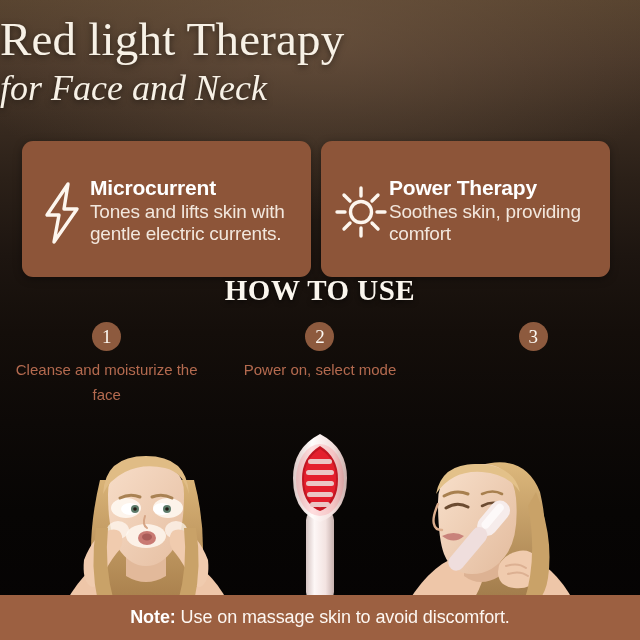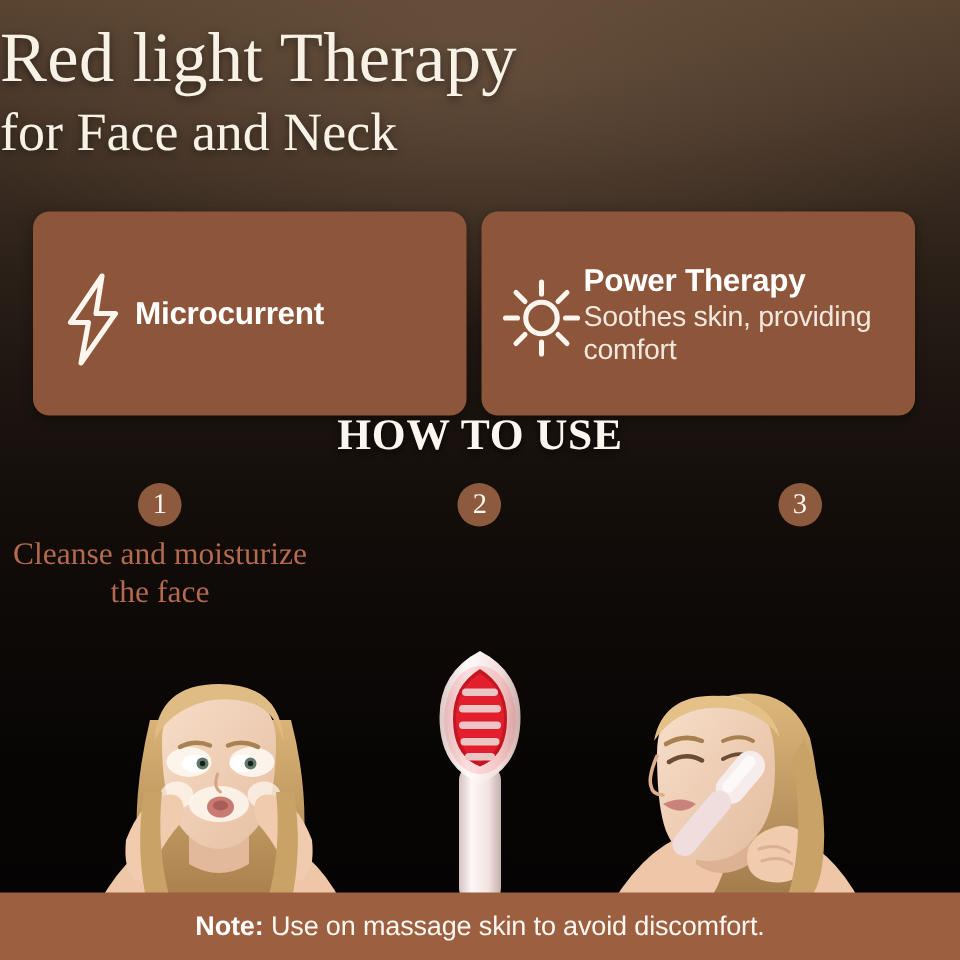--- a/index.html
+++ b/index.html
@@ -33,20 +33,21 @@
   .title-main {
     font-family:"Liberation Serif", serif;
     font-size:47px;
     line-height:54px;
     color:#f7f1e6;
     letter-spacing:0.2px;
     text-shadow:0 2px 6px rgba(0,0,0,0.5);
   }
   .title-sub {
     font-family:"Liberation Serif", serif;
+    font-style:italic;
     font-size:36px;
     line-height:44px;
     color:#f7f1e6;
     text-shadow:0 2px 6px rgba(0,0,0,0.5);
   }
 
   
   .cards { position:absolute; top:141px; left:22px; width:596px; display:flex; gap:10px; }
   .card {
     width:289px; height:136px;
@@ -87,22 +88,22 @@
   .step { flex:1 1 0; text-align:center; }
   .step-badge {
     width:29px; height:29px; border-radius:50%;
     background:#8d5a3e;
     margin:0 auto 6px auto;
     font-family:"Liberation Serif", serif;
     font-size:19px; line-height:29px;
     color:#fdf8f2;
   }
   .step-text {
-    font-family:Liberation Serif, serif;
-    font-size:21px; line-height:25px;
+    font-family:Liberation Sans, sans-serif;
+    font-size:15px; line-height:25px;
     color:#b46a4f;
     padding:0 6px;
   }
 
   
   .photos { position:absolute; top:430px; left:0; width:640px; height:172px; }
   .photo { position:absolute; bottom:0; }
 
   
   .photo-left { left:48px; width:196px; height:170px; }
@@ -130,20 +131,21 @@
   <div class="cards">
 
     <div class="card">
       <div class="card-icon">
         <svg width="40" height="62" viewBox="0 0 40 62" fill="none">
           <path d="M26 2 L5 33 L17 33 L12 60 L35 27 L22 27 Z" stroke="#fdf6ee" stroke-width="3.4" stroke-linejoin="round" fill="none"></path>
         </svg>
       </div>
       <div class="card-body">
         <div class="card-title">Microcurrent</div>
+        <div class="card-desc">Tones and lifts skin with gentle electric currents.</div>
       </div>
     </div>
 
     <div class="card">
       <div class="card-icon">
         <svg width="52" height="56" viewBox="0 0 52 56" fill="none" stroke="#fdf6ee" stroke-width="3.4" stroke-linecap="round">
           <circle cx="26" cy="27" r="10.5"></circle>
           <line x1="26" y1="3" x2="26" y2="11"></line>
           <line x1="26" y1="43" x2="26" y2="51"></line>
           <line x1="2" y1="27" x2="10" y2="27"></line>
@@ -164,20 +166,21 @@
 
   <div class="how-title">HOW TO USE</div>
 
   <div class="steps">
     <div class="step">
       <div class="step-badge">1</div>
       <div class="step-text">Cleanse and moisturize the face</div>
     </div>
     <div class="step">
       <div class="step-badge">2</div>
+      <div class="step-text">Power on, select mode</div>
     </div>
     <div class="step">
       <div class="step-badge">3</div>
     </div>
   </div>
 
   <div class="photos">
 
     <svg class="photo photo-left" viewBox="0 0 196 170">
       <defs>

